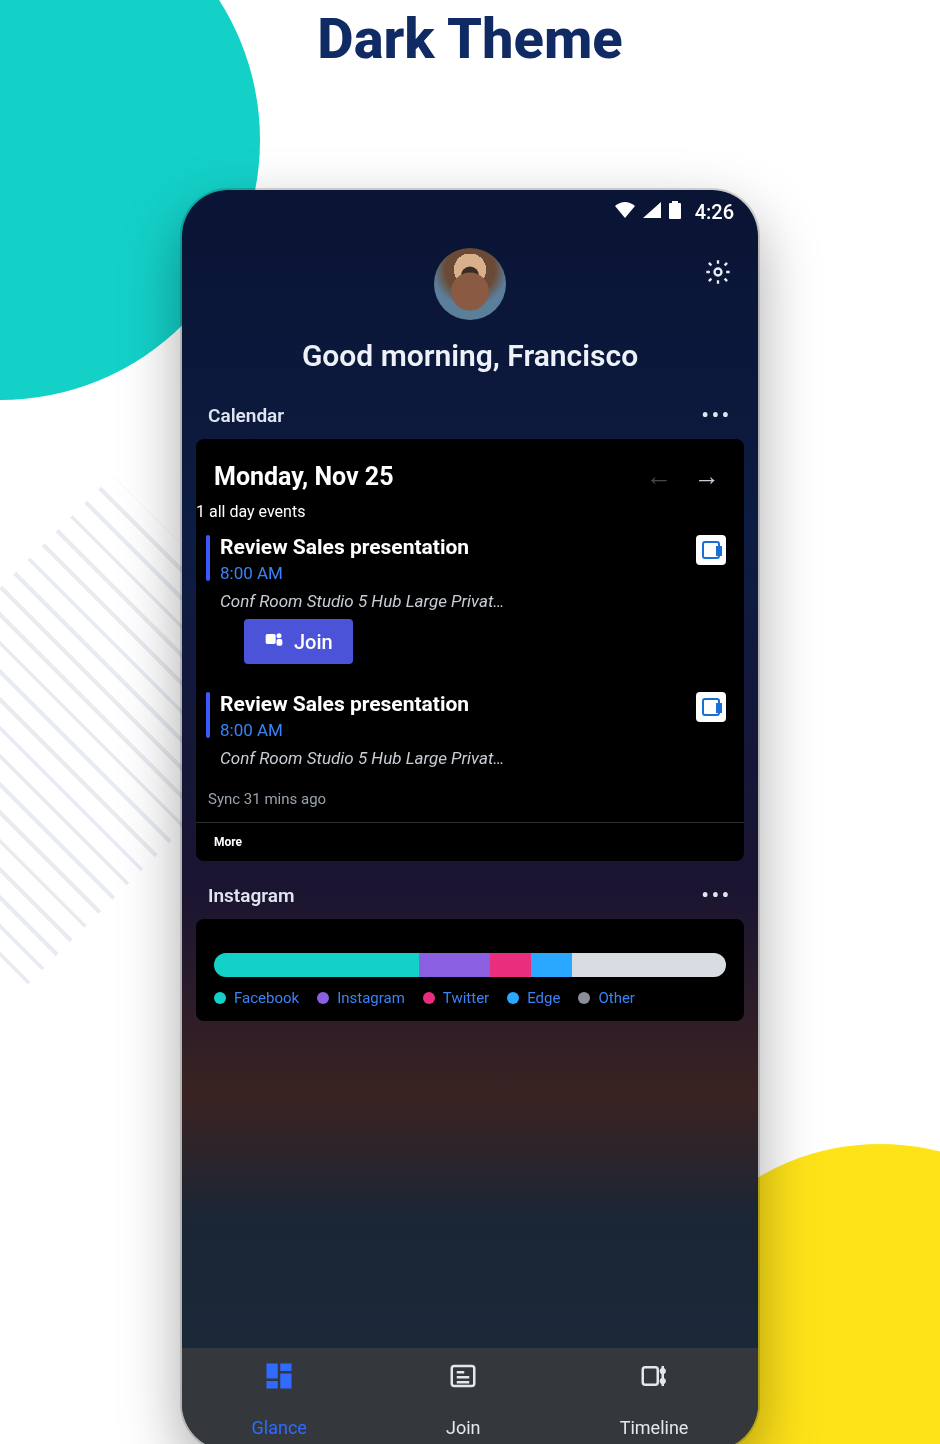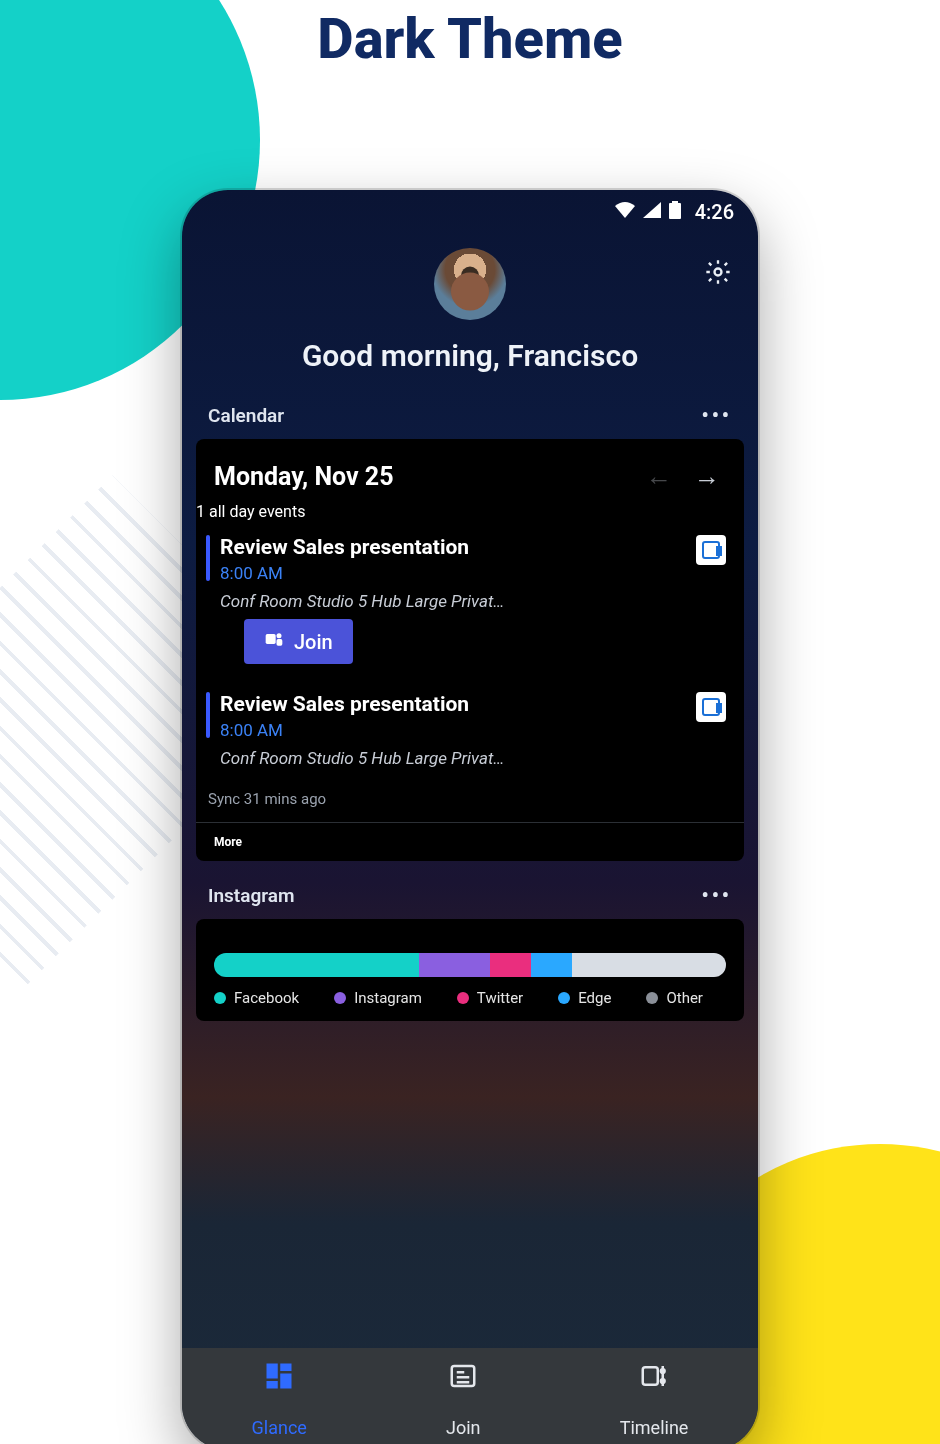--- a/index.html
+++ b/index.html
@@ -67,21 +67,21 @@
 
   .screentime-card { background:#000; margin: 0 14px; border-radius:8px; padding:16px 18px 14px 18px; }
   .st-head { display:flex; align-items:center; justify-content:space-between; }
   .st-head .dur { font-size:26px; font-weight:700; }
   .st-head .unlocks { display:flex; align-items:center; gap:10px; color:#cfd5df; font-size:18px; }
   .st-head .unlocks svg { width:22px; height:22px; stroke:#cfd5df; fill:none; stroke-width:2; }
 
   .bar { display:flex; height:24px; border-radius:12px; overflow:hidden; margin:18px 0 12px 0; }
   .seg { height:100%; }
 
-  .legend { display:flex; flex-wrap:wrap; gap:14px 35px; font-size:15px; color:#e5e5e5; }
+  .legend { display:flex; flex-wrap:wrap; gap:14px 18px; font-size:15px; color:#3b82f6; }
   .legend .item { display:flex; align-items:center; gap:8px; }
   .legend .dot { width:12px; height:12px; border-radius:50%; }
 
   
   .bottom-nav { height:102px; background:#34383c; display:flex; align-items:center; justify-content:space-around; }
   .bn-item { display:flex; flex-direction:column; align-items:center; gap:22px; color:#e4e7ec; font-size:18px; cursor:pointer; }
   .bn-item.active { color:#2f6bff; }
   .bn-item svg { width:30px; height:30px; }
 </style>
 </head>

